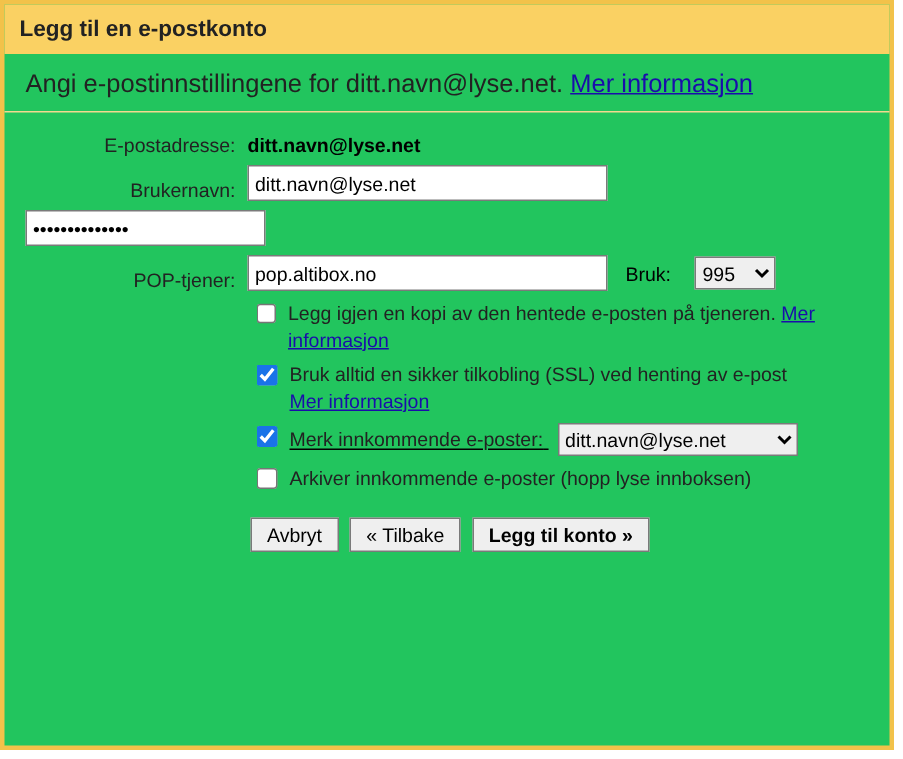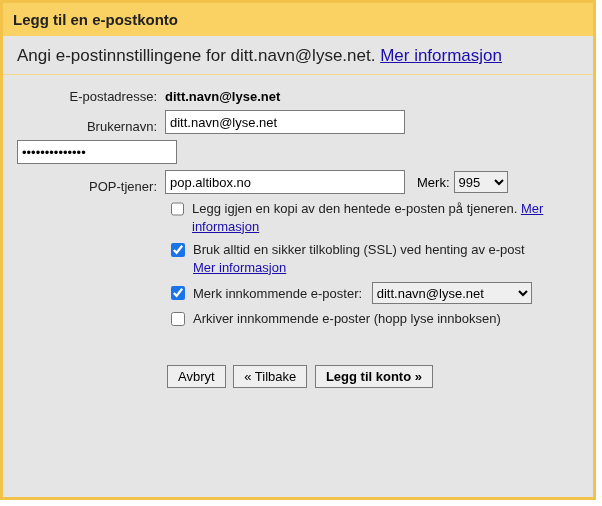--- a/index.html
+++ b/index.html
@@ -6,21 +6,21 @@
     margin: 0;
     padding: 0;
     font-family: Arial, sans-serif;
     font-size: 13px;
     background: #fff;
   }
   .dialog {
     width: 596px;
     height: 500px;
     border: 3px solid #f2c24a;
-    background: #e5e5e5;
+    background: #22c55e;
     box-sizing: border-box;
     position: relative;
   }
   .titlebar {
     background: #fad163;
     padding: 8px 10px;
     font-weight: bold;
     font-size: 15px;
     color: #222;
   }
@@ -72,20 +72,21 @@
   }
   .port-label {
     margin-left: 12px;
     margin-right: 4px;
   }
   select {
     border: 1px solid #7a7a7a;
     background: #efefef;
     font-size: 13px;
     height: 22px;
+    margin-left: 12px;
   }
   .port-select {
     width: 54px;
   }
   .domain-select {
     width: 160px;
     margin-left: 6px;
   }
   .check-row {
     display: flex;
@@ -103,24 +104,24 @@
   .check-text {
     max-width: 400px;
     line-height: 1.35;
     color: #222;
   }
   .check-text a {
     color: #1a0dab;
     text-decoration: underline;
   }
   .check-row.inline {
-    align-items: center;
+    text-decoration: underline;
   }
   .buttons {
-    margin-top: 36px;
+    margin-top: 16px;
     margin-left: 150px;
   }
   .buttons button {
     background: #efefef;
     border: 1px solid #7a7a7a;
     padding: 3px 10px;
     font-size: 13px;
     font-family: Arial, sans-serif;
     margin-right: 4px;
     cursor: pointer;
@@ -157,21 +158,21 @@
     <div class="row">
       <div class="field-col">
         <input type="password" value="••••••••••••••" style="">
       </div>
     </div>
 
     <div class="row">
       <div class="label-col">POP-tjener:</div>
       <div class="field-col">
         <input type="text" class="pop-input" value="pop.altibox.no" style="">
-        <span class="port-label">Merk:</span>
+        <span class="port-label">Bruk:</span>
         <select class="port-select">
           <option>995</option>
         </select>
       </div>
     </div>
 
     <div class="check-row">
       <input type="checkbox" style="">
       <div class="check-text">
         <span>Legg igjen en kopi av den hentede e-posten på tjeneren. </span><a href="#">Mer informasjon</a>

